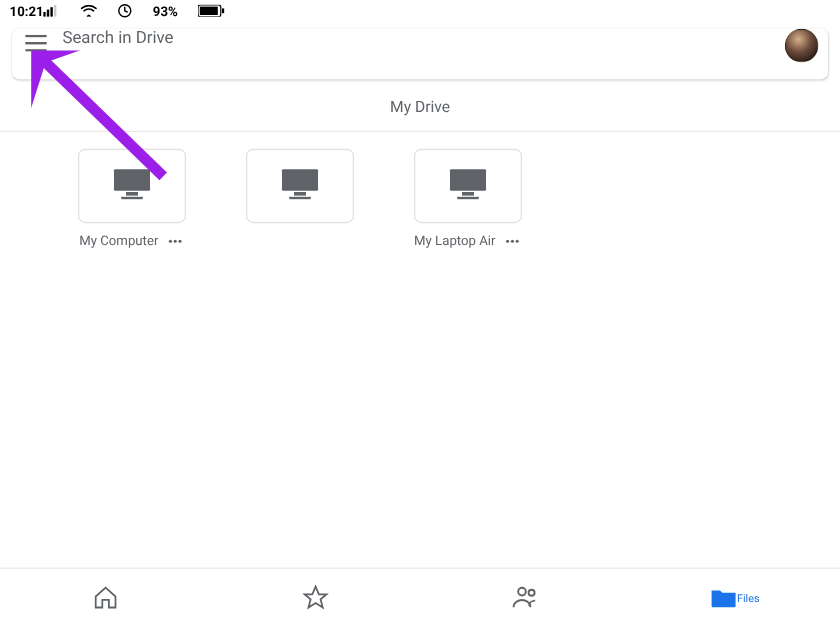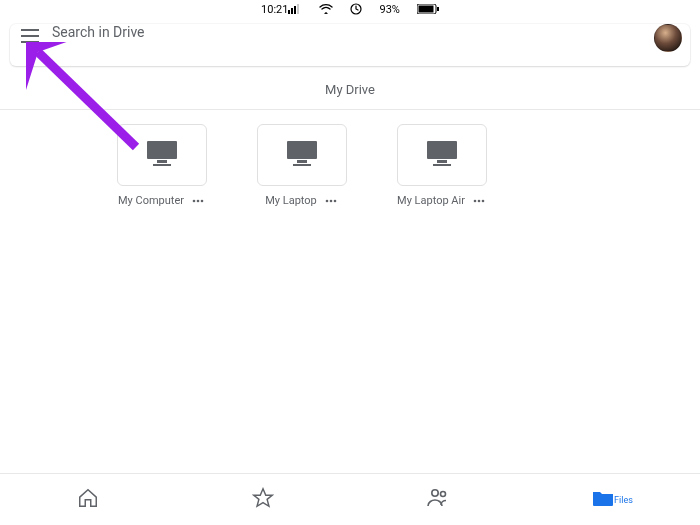--- a/index.html
+++ b/index.html
@@ -7,25 +7,26 @@
       width: 700px;
       height: 525px;
       background: #fff;
       font-family: -apple-system, Roboto, Arial, sans-serif;
       position: relative;
       overflow: hidden;
     }
     .statusbar {
       height: 18px;
       display: flex;
-      justify-content: center;
+      justify-content: flex-start;
       align-items: center;
       padding: 0 8px;
       font-size: 11px;
       color: #000;
+      font-weight: bold;
     }
     .statusbar .right { display: flex; align-items: center; gap: 17px; }
     .statusbar .right svg { display: block; }
     .searchbar {
       margin: 6px 10px 0 10px;
       height: 42px;
       background: #fff;
       border-radius: 6px;
       box-shadow: 0 1px 2px rgba(0,0,0,0.12), 0 0 0 1px rgba(0,0,0,0.03);
       display: flex;
@@ -62,21 +63,21 @@
       content: '';
       position: absolute;
       bottom: -1px;
       height: 2px;
       width: 56px;
       background: #1a73e8;
     }
     .grid {
       display: flex;
       gap: 40px;
-      padding: 14px 0 0 112px;
+      padding: 14px 0 0 60px;
     }
     .item { width: 100px; display: flex; flex-direction: column; align-items: center; }
     .tile {
       width: 90px; height: 62px;
       border: 1px solid #e0e0e0;
       border-radius: 6px;
       background: #fff;
       display: flex; align-items: center; justify-content: center;
       cursor: pointer;
     }
@@ -185,30 +186,20 @@
   <div class="item">
     <div class="tile">
       <span>
         <svg width="34" height="28" viewBox="0 0 34 28">
             <rect x="2" y="2" width="30" height="18" rx="1" fill="#5f6368"></rect>
             <rect x="12" y="21" width="10" height="3" fill="#5f6368"></rect>
             <rect x="8" y="25" width="18" height="2" fill="#5f6368"></rect>
           </svg>
       </span>
     </div>
-    <div class="item-row">
-      <span class="item-label">My Laptop</span>
-      <span class="more">
-        <svg width="12" height="4" viewBox="0 0 12 4">
-            <circle cx="2" cy="2" r="1.3" fill="#5f6368"></circle>
-            <circle cx="6" cy="2" r="1.3" fill="#5f6368"></circle>
-            <circle cx="10" cy="2" r="1.3" fill="#5f6368"></circle>
-          </svg>
-      </span>
-    </div>
   </div>
 
   <div class="item">
     <div class="tile">
       <span>
         <svg width="34" height="28" viewBox="0 0 34 28">
             <rect x="2" y="2" width="30" height="18" rx="1" fill="#5f6368"></rect>
             <rect x="12" y="21" width="10" height="3" fill="#5f6368"></rect>
             <rect x="8" y="25" width="18" height="2" fill="#5f6368"></rect>
           </svg>

